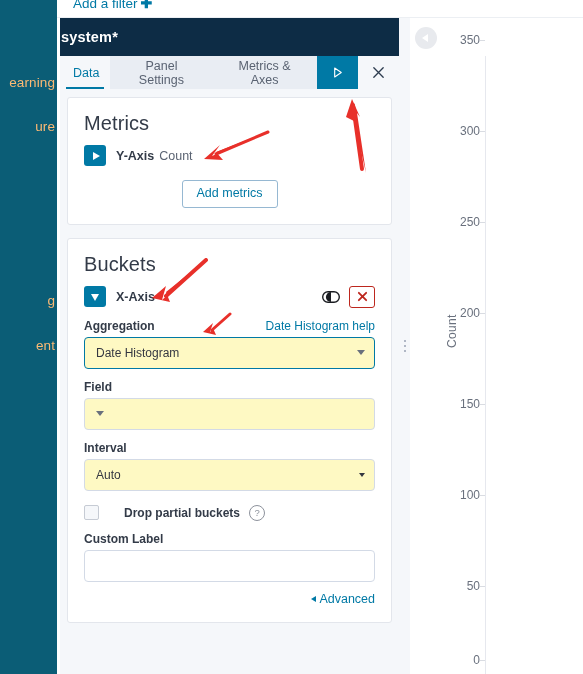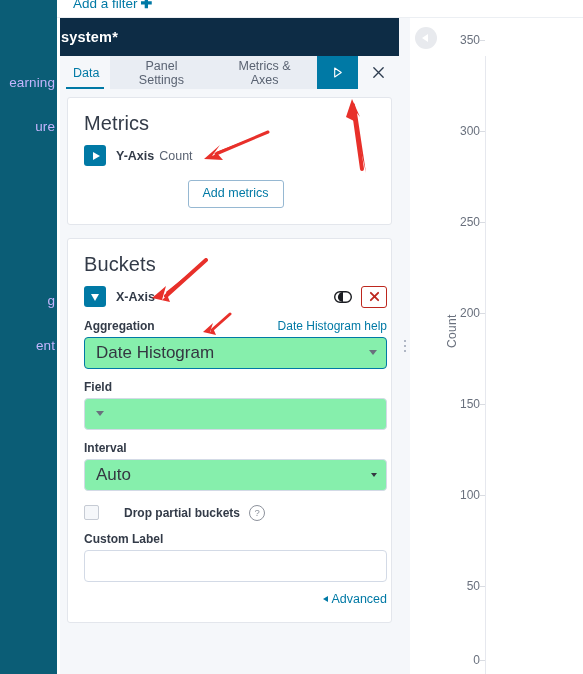--- a/index.html
+++ b/index.html
@@ -24,21 +24,21 @@
     width: 57px;
     height: 674px;
     background: #0b5d76;
     overflow: hidden;
     z-index: 5;
   }
   .nav-item {
     position: absolute;
     right: 2px;
     white-space: nowrap;
-    color: #c4b5fd;
+    color: #fdba74;
     font-size: 13.5px;
     letter-spacing: .1px;
     text-align: right;
   }
 
   
   #filter-strip {
     position: absolute;
     left: 57px; top: 0;
     width: 526px;
@@ -147,21 +147,21 @@
     overflow: hidden;
     padding: 8px 7px 0 7px;
     box-sizing: border-box;
     background: #f5f7fa;
   }
 
   .panel {
     background: #ffffff;
     border: 1px solid #e3e6ec;
     border-radius: 3px;
-    padding: 14px 4px 16px 16px;
+    padding: 14px 16px 16px 16px;
     box-sizing: border-box;
     margin-bottom: 13px;
   }
   .panel-title {
     font-size: 20px;
     font-weight: normal;
     color: #333b48;
     margin: 0 0 10px 0;
     letter-spacing: .1px;
   }
@@ -275,25 +275,25 @@
     text-decoration: none;
     cursor: pointer;
   }
 
   .select-box {
     width: 100%;
     height: 32px;
     box-sizing: border-box;
     border: 1px solid #d3dae6;
     border-radius: 4px;
-    background: #86efac;
+    background: #fef9c3;
     display: flex;
     align-items: center;
     padding: 0 9px 0 11px;
-    font-size: 17px;
+    font-size: 12px;
     color: #343741;
     cursor: pointer;
     position: relative;
   }
   .select-box.focused {
     border: 1px solid #0079a5;
   }
   .select-value { flex: 1 1 auto; white-space: nowrap; overflow: hidden; }
   .caret {
     width: 0; height: 0;

